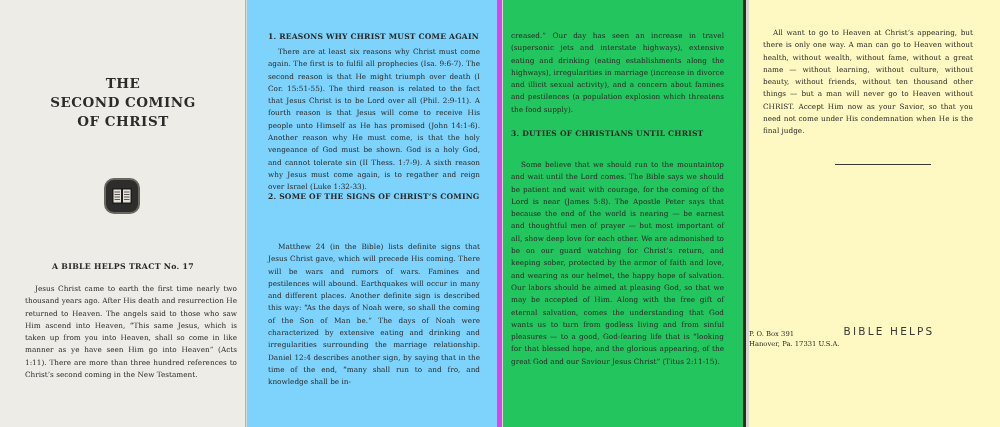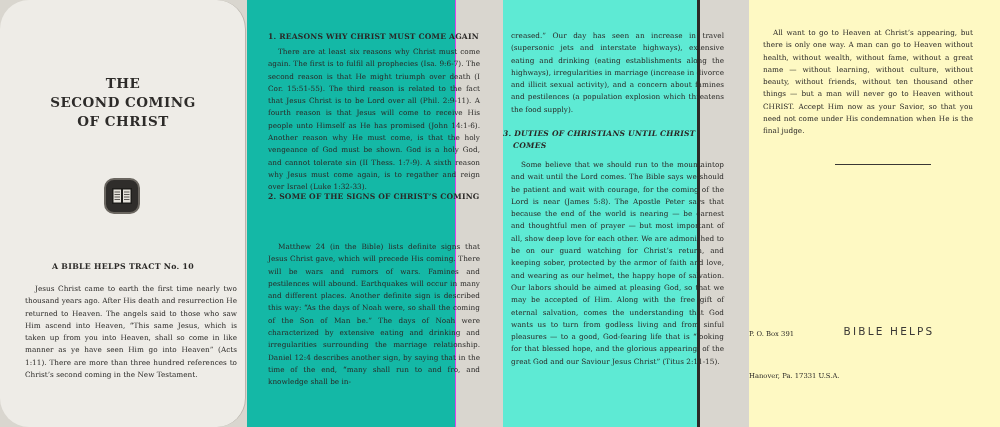--- a/index.html
+++ b/index.html
@@ -6,23 +6,23 @@
     body {
       width: 1000px; height: 427px; overflow: hidden;
       background: #d9d6cf;
       font-family: "DejaVu Serif", serif;
       color: #2a2826;
       position: relative;
     }
     .panel {
       position: absolute; top: 0; height: 427px; box-sizing: border-box;
     }
-    #p1 { left: 0; width: 246px; background: #eeece7; border-right: 1px solid #b9b5ad; border-radius: 29px; }
-    #p2 { left: 247px; width: 209px; background: #14b8a6; border-right: 1px solid #d946ef; }
-    #p3 { left: 503px; width: 197px; background: #5eead4; border-right: 3px solid #2c2a27; padding-left: 48px; }
+    #p1 { left: 0; width: 246px; background: #eeece7; border-right: 1px solid #b9b5ad; }
+    #p2 { left: 247px; width: 255px; background: #7dd3fc; border-right: 5px solid #d946ef; }
+    #p3 { left: 503px; width: 243px; background: #22c55e; border-right: 3px solid #2c2a27; padding-left: 48px; }
     #p4 { left: 749px; width: 251px; background: #fef9c3; }
 
     .body-text {
       font-size: 7.3px; line-height: 12.3px; text-align: justify;
       text-indent: 10px; margin: 0;
     }
     .heading {
       font-size: 7.6px; font-weight: bold; letter-spacing: 0.2px;
       margin: 0;
     }
@@ -47,41 +47,41 @@
 
     
     #p2-h1 { position: absolute; top: 32px; left: 268px; left: 21px; width: 220px; }
     #p2-t1 { position: absolute; top: 46px; left: 21px; width: 212px; }
     #p2-h2 { position: absolute; top: 192px; left: 21px; width: 220px; }
     #p2-t2 { position: absolute; top: 241px; left: 21px; width: 212px; }
 
     
     #p3-t0 { position: absolute; top: 30px; left: 8px; width: 213px; }
     #p3-t0 .body-text { text-indent: 0; }
-    #p3-h3 { position: absolute; top: 128px; left: 0; width: 213px; line-height: 12px; font-style: italic; }
+    #p3-h3 { position: absolute; top: 128px; left: 8px; width: 213px; line-height: 12px; }
     #p3-h3 .indent { padding-left: 10px; display: block; }
     #p3-t3 { position: absolute; top: 159px; left: 8px; width: 213px; }
 
     
     #p4-t1 { position: absolute; top: 27px; left: 14px; width: 210px; }
     #p4-rule {
       position: absolute; top: 164px; left: 86px; width: 96px; height: 0;
       border-top: 1.5px solid #3a3835;
     }
     #p4-note { position: absolute; top: 230px; left: 14px; width: 215px; font-size: 7.1px; line-height: 12px; }
     #p4-brand {
       position: absolute; top: 325px; left: 0; width: 280px; text-align: center;
       font-family: "DejaVu Sans", sans-serif; font-size: 10.5px; letter-spacing: 2.2px;
       color: #3a3835; font-weight: normal;
     }
     #p4-addr1, #p4-addr2 {
       position: absolute; left: 0; width: 203px; text-align: left; font-size: 6.8px;
     }
     #p4-addr1 { top: 330px; }
-    #p4-addr2 { top: 340px; margin-top: 32px; }
+    #p4-addr2 { top: 340px; }
   </style>
 </head>
 <body>
 
 <div class="panel" id="p1">
   <div id="cover-title">
     <div>THE</div>
     <div>SECOND COMING</div>
     <div>OF CHRIST</div>
   </div>
@@ -95,21 +95,21 @@
           <line x1="3.5" y1="7.5" x2="9" y2="7.5"></line>
         <line x1="3.5" y1="10" x2="9" y2="10"></line>
           <line x1="3.5" y1="12.5" x2="9" y2="12.5"></line>
         <line x1="13" y1="5" x2="18.5" y2="5"></line>
           <line x1="13" y1="7.5" x2="18.5" y2="7.5"></line>
         <line x1="13" y1="10" x2="18.5" y2="10"></line>
           <line x1="13" y1="12.5" x2="18.5" y2="12.5"></line>
       </g>
     </svg>
   </div>
-  <div id="tract-label">A BIBLE HELPS TRACT No. 10</div>
+  <div id="tract-label">A BIBLE HELPS TRACT No. 17</div>
   <div id="p1-text">
     <p class="body-text">Jesus Christ came to earth the first time nearly two thousand years ago. After His death and resurrection He returned to Heaven. The angels said to those who saw Him ascend into Heaven, “This same Jesus, which is taken up from you into Heaven, shall so come in like manner as ye have seen Him go into Heaven” (Acts 1:11). There are more than three hundred references to Christ’s second coming in the New Testament.</p>
   </div>
 </div>
 
 <div class="panel" id="p2">
   <div id="p2-h1">
       <h2 class="heading">1. REASONS WHY CHRIST MUST COME AGAIN</h2>
     </div>
   <div id="p2-t1">
@@ -122,21 +122,20 @@
       <p class="body-text">Matthew 24 (in the Bible) lists definite signs that Jesus Christ gave, which will precede His coming. There will be wars and rumors of wars. Famines and pestilences will abound. Earthquakes will occur in many and different places. Another definite sign is described this way: “As the days of Noah were, so shall the coming of the Son of Man be.” The days of Noah were characterized by extensive eating and drinking and irregularities surrounding the marriage relationship. Daniel 12:4 describes another sign, by saying that in the time of the end, “many shall run to and fro, and knowledge shall be in-</p>
     </div>
 </div>
 
 <div class="panel" id="p3">
   <div id="p3-t0">
       <p class="body-text">creased.” Our day has seen an increase in travel (supersonic jets and interstate highways), extensive eating and drinking (eating establishments along the highways), irregularities in marriage (increase in divorce and illicit sexual activity), and a concern about famines and pestilences (a population explosion which threatens the food supply).</p>
     </div>
   <div id="p3-h3" class="heading">
     <span>3. DUTIES OF CHRISTIANS UNTIL CHRIST</span>
-    <span class="indent">COMES</span>
   </div>
   <div id="p3-t3">
       <p class="body-text">Some believe that we should run to the mountaintop and wait until the Lord comes. The Bible says we should be patient and wait with courage, for the coming of the Lord is near (James 5:8). The Apostle Peter says that because the end of the world is nearing — be earnest and thoughtful men of prayer — but most important of all, show deep love for each other. We are admonished to be on our guard watching for Christ’s return, and keeping sober, protected by the armor of faith and love, and wearing as our helmet, the happy hope of salvation. Our labors should be aimed at pleasing God, so that we may be accepted of Him. Along with the free gift of eternal salvation, comes the understanding that God wants us to turn from godless living and from sinful pleasures — to a good, God-fearing life that is “looking for that blessed hope, and the glorious appearing, of the great God and our Saviour Jesus Christ” (Titus 2:11-15).</p>
     </div>
 </div>
 
 <div class="panel" id="p4">
   <div id="p4-t1">
       <p class="body-text">All want to go to Heaven at Christ’s appearing, but there is only one way. A man can go to Heaven without health, without wealth, without fame, without a great name — without learning, without culture, without beauty, without friends, without ten thousand other things — but a man will never go to Heaven without CHRIST. Accept Him now as your Savior, so that you need not come under His condemnation when He is the final judge.</p>
     </div>

